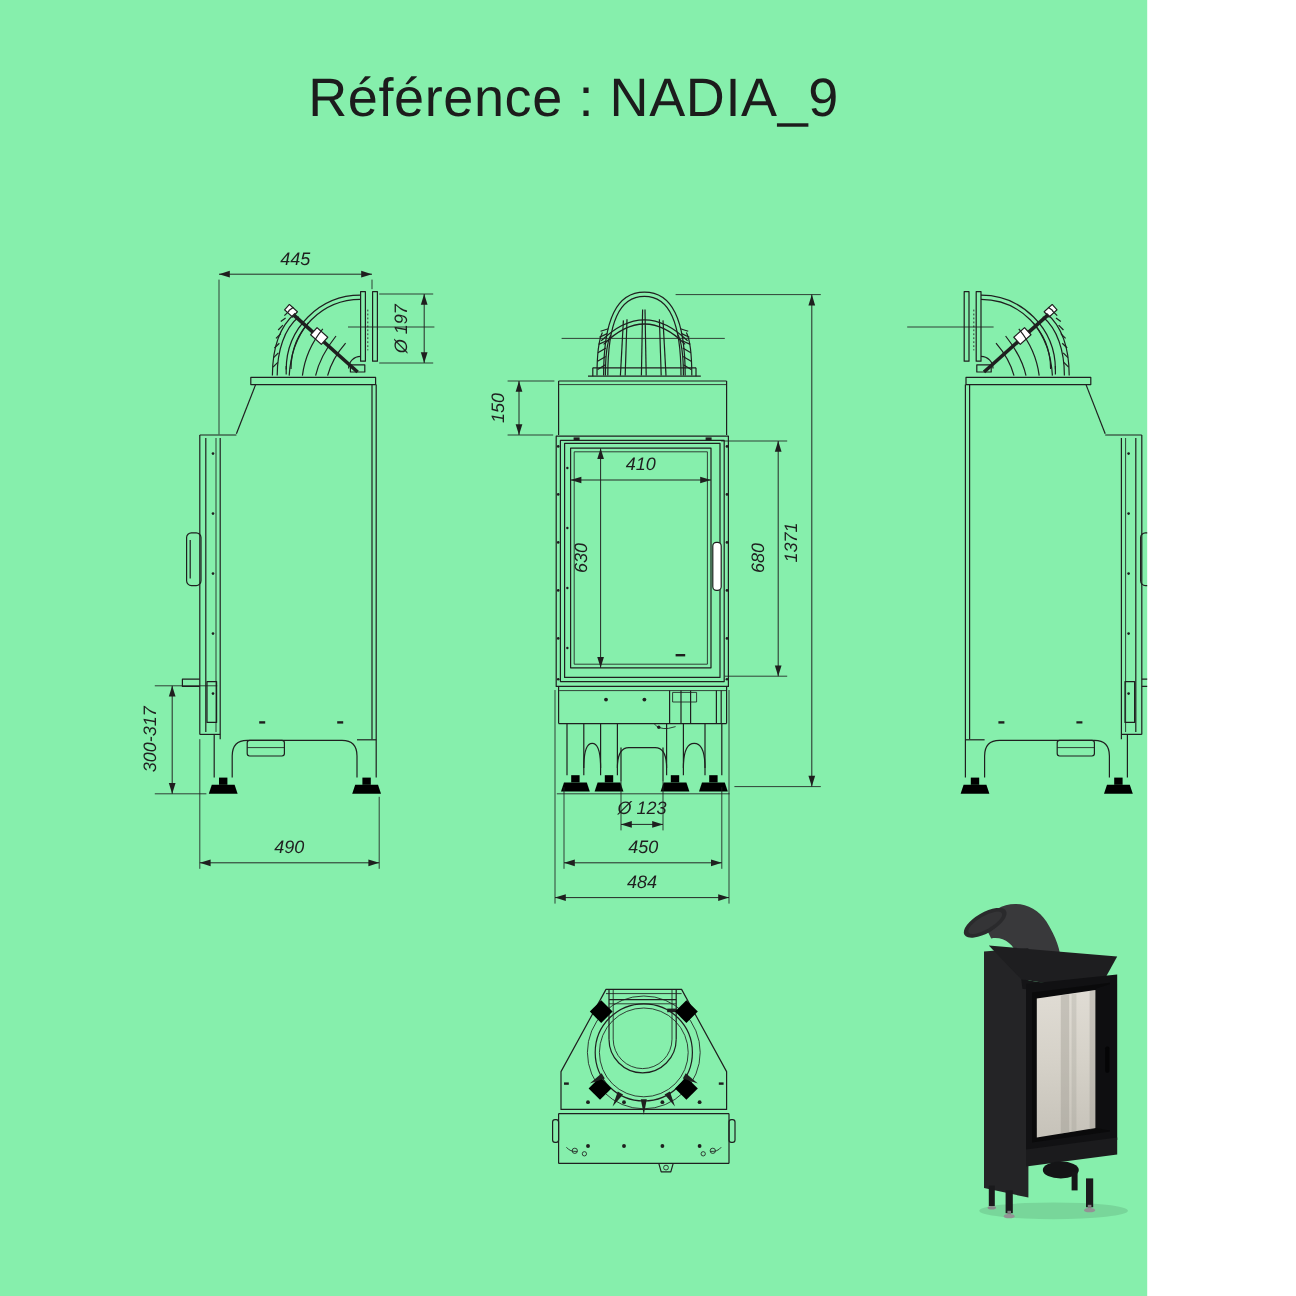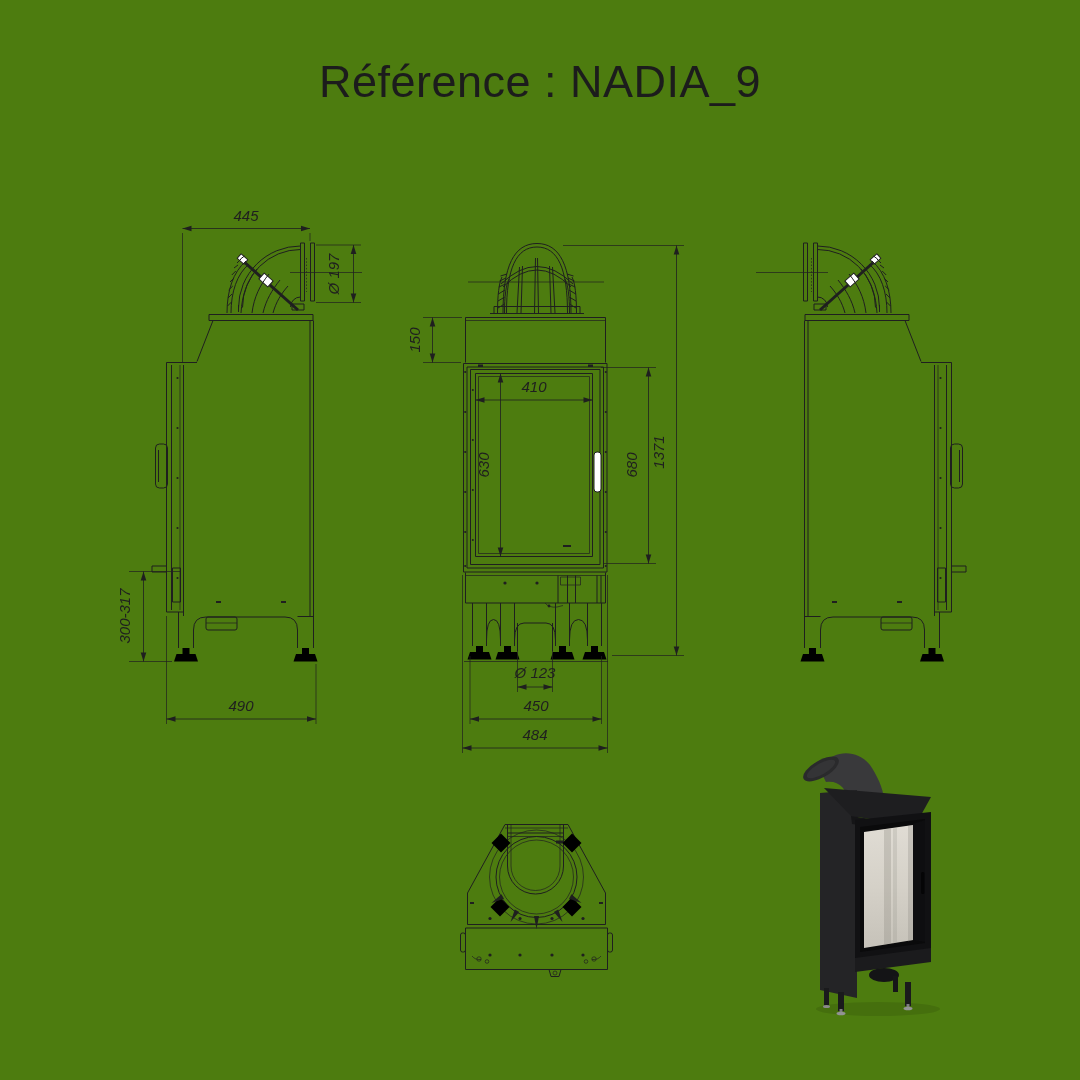--- a/index.html
+++ b/index.html
@@ -1,16 +1,16 @@
 <!DOCTYPE html>
 <html><head>
 <meta charset="utf-8">
 <style>
   html,body{margin:0;padding:0;background:#fff;}
-  .page{position:relative;width:1080px;height:1080px;background:#4d7c0f;overflow:hidden;
+  .page{position:relative;width:956px;height:1080px;background:#86efac;overflow:hidden;
         font-family:"Liberation Sans",sans-serif;}
   .title{position:absolute;left:0;right:0;top:56px;text-align:center;
          font-size:45px;font-weight:300;letter-spacing:.5px;color:#1c1c1c;}
   svg{position:absolute;left:0;top:0;}
   
   g[data-name="technical-drawing"] path,
   g[data-name="technical-drawing"] line,
   g[data-name="technical-drawing"] rect,
   g[data-name="technical-drawing"] circle,
   g[data-name="technical-drawing"] ellipse{stroke:#1f1f1f;stroke-width:1;fill:none;stroke-linejoin:round;stroke-linecap:butt;}

